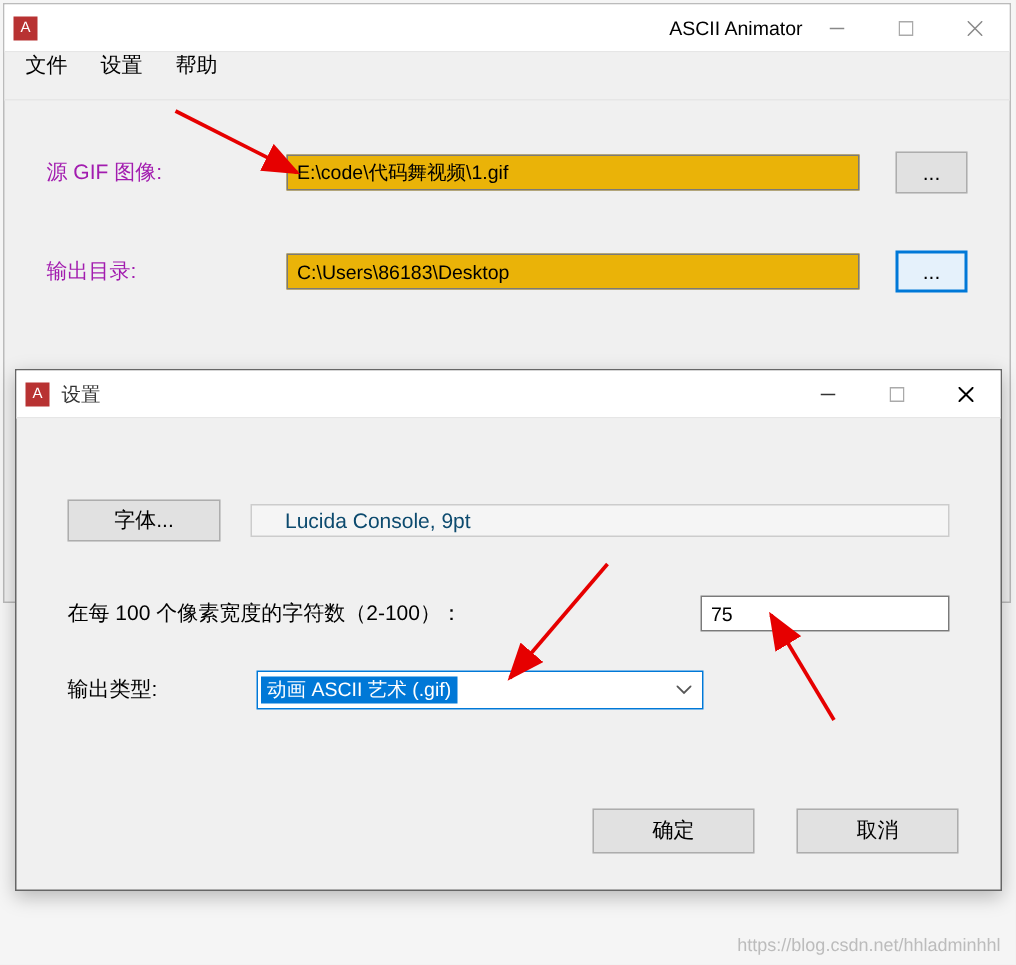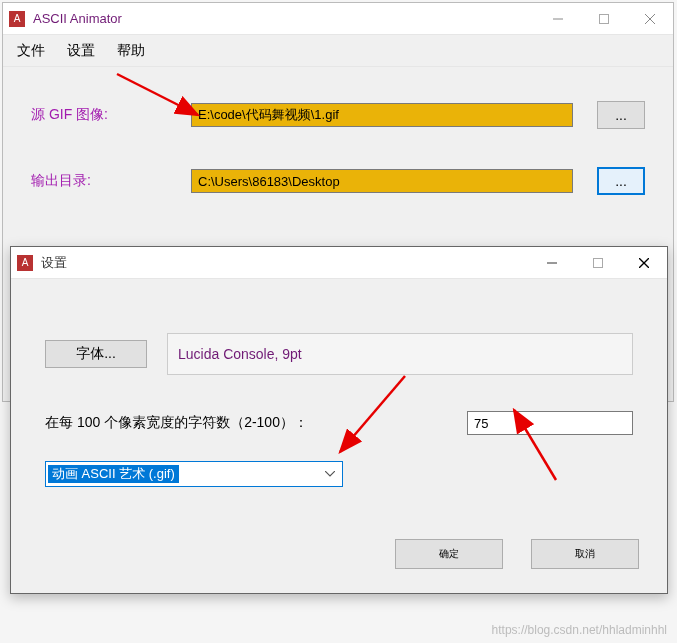--- a/index.html
+++ b/index.html
@@ -34,34 +34,34 @@
       background: #b83232;
       margin-right: 8px;
       position: relative;
       display: flex;
       align-items: center;
       justify-content: center;
       font-size: 10px;
       color: #fff;
     }
     .app-icon::after { content: "A"; }
-    .titlebar-title { flex: 1; font-size: 13px; color: #701a75; }
+    .titlebar-title { flex: 1; font-size: 13px; color: #000000; text-align: right; }
     .win-btns { display: flex; }
     .win-btn {
       width: 46px; height: 32px;
       display: flex; align-items: center; justify-content: center;
       color: #555;
       font-size: 11px;
     }
     .win-btn svg { width: 10px; height: 10px; }
     .menubar {
       height: 32px;
       background: #f0f0f0;
       display: flex;
-      align-items: center;
+      align-items: flex-start;
       padding-left: 14px;
       gap: 22px;
       border-bottom: 1px solid #e6e6e6;
     }
     .menu-item { font-size: 14px; color: #000; cursor: pointer; }
     .content { padding: 34px 28px 0 28px; }
     .row { display: flex; align-items: center; margin-bottom: 38px; }
     .row-label { width: 160px; font-size: 14px; color: #a21caf; }
     .text-input {
       flex: 1;
@@ -107,25 +107,25 @@
     .font-btn {
       width: 102px; height: 28px;
       border: 1px solid #adadad;
       background: #e1e1e1;
       display: flex; align-items: center; justify-content: center;
       font-size: 14px;
       cursor: pointer;
     }
     .font-display {
       flex: 1;
-      height: 42px;
+      height: 22px;
       border: 1px solid #ccc;
       background: #f5f5f5;
-      color: #701a75;
-      padding: 0 10px;
+      color: #0c4a6e;
+      padding: 0 22px;
       display: flex; align-items: center;
       font-size: 14px;
     }
     .dlg-row2 { display: flex; align-items: center; margin-bottom: 26px; }
     .char-label { font-size: 14px; flex: 1; }
     .num-input {
       width: 166px; height: 24px;
       border: 1px solid #7a7a7a;
       background: #fff;
       padding: 0 6px;
@@ -160,21 +160,21 @@
     .dlg-buttons {
       position: absolute;
       bottom: 24px; right: 28px;
       display: flex; gap: 28px;
     }
     .dlg-btn {
       width: 108px; height: 30px;
       border: 1px solid #adadad;
       background: #e1e1e1;
       display: flex; align-items: center; justify-content: center;
-      font-size: 10px;
+      font-size: 14px;
       cursor: pointer;
     }
     
     .arrow { position: absolute; pointer-events: none; }
     .watermark {
       position: absolute;
       bottom: 6px; right: 10px;
       font-size: 12px;
       color: rgba(150,150,150,0.6);
     }
@@ -250,20 +250,21 @@
   <div class="dlg-content">
     <div class="dlg-row1">
       <div class="font-btn">字体...</div>
       <div class="font-display">Lucida Console, 9pt</div>
     </div>
     <div class="dlg-row2">
       <div class="char-label">在每 100 个像素宽度的字符数（2-100）：</div>
       <input class="num-input" value="75" style="">
     </div>
     <div class="dlg-row3">
+      <div class="out-label">输出类型:</div>
       <div class="select">
         <span class="select-text">动画 ASCII 艺术 (.gif)</span>
         <span class="select-arrow">
           <svg width="10" height="6" viewBox="0 0 10 6">
               <polyline points="0,0 5,5 10,0" fill="none" stroke="#555" stroke-width="1.2"></polyline>
             </svg>
         </span>
       </div>
     </div>
   </div>

